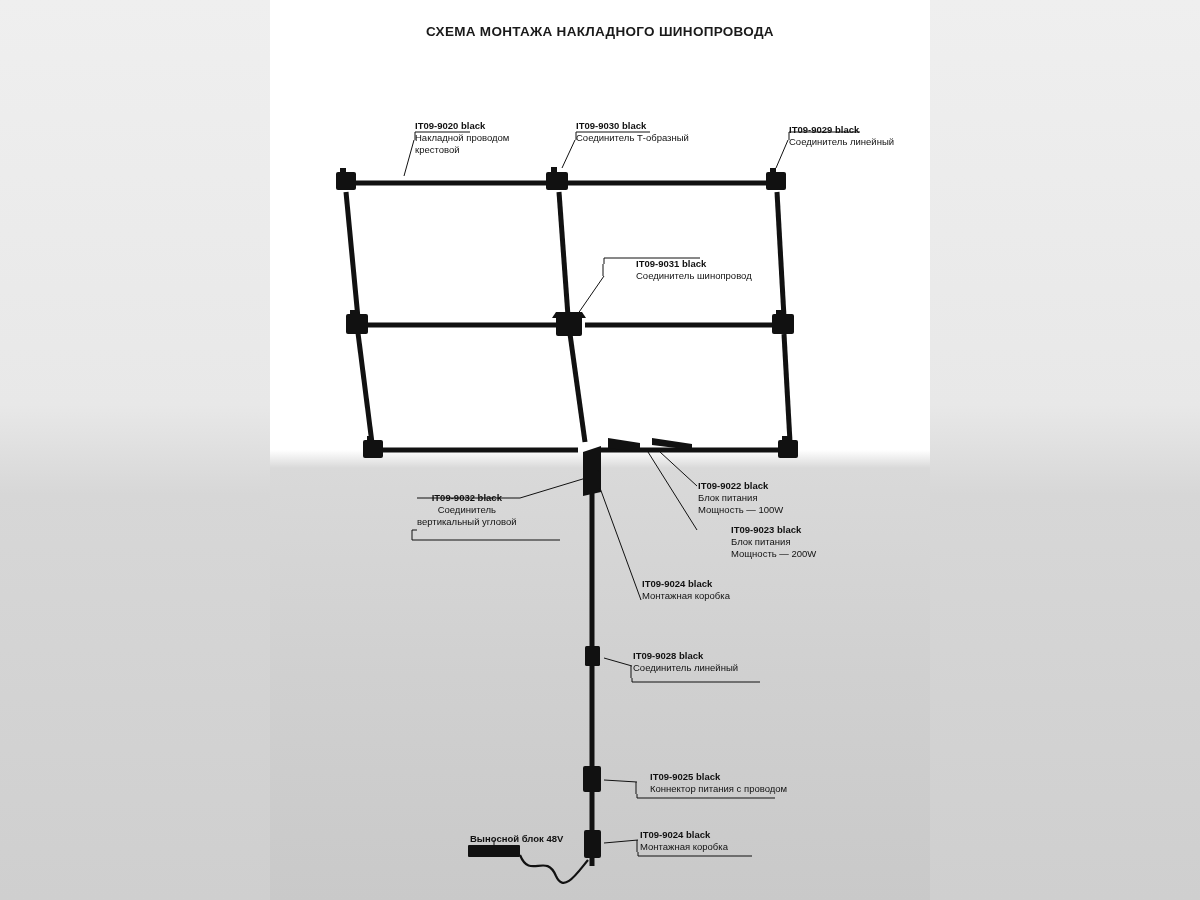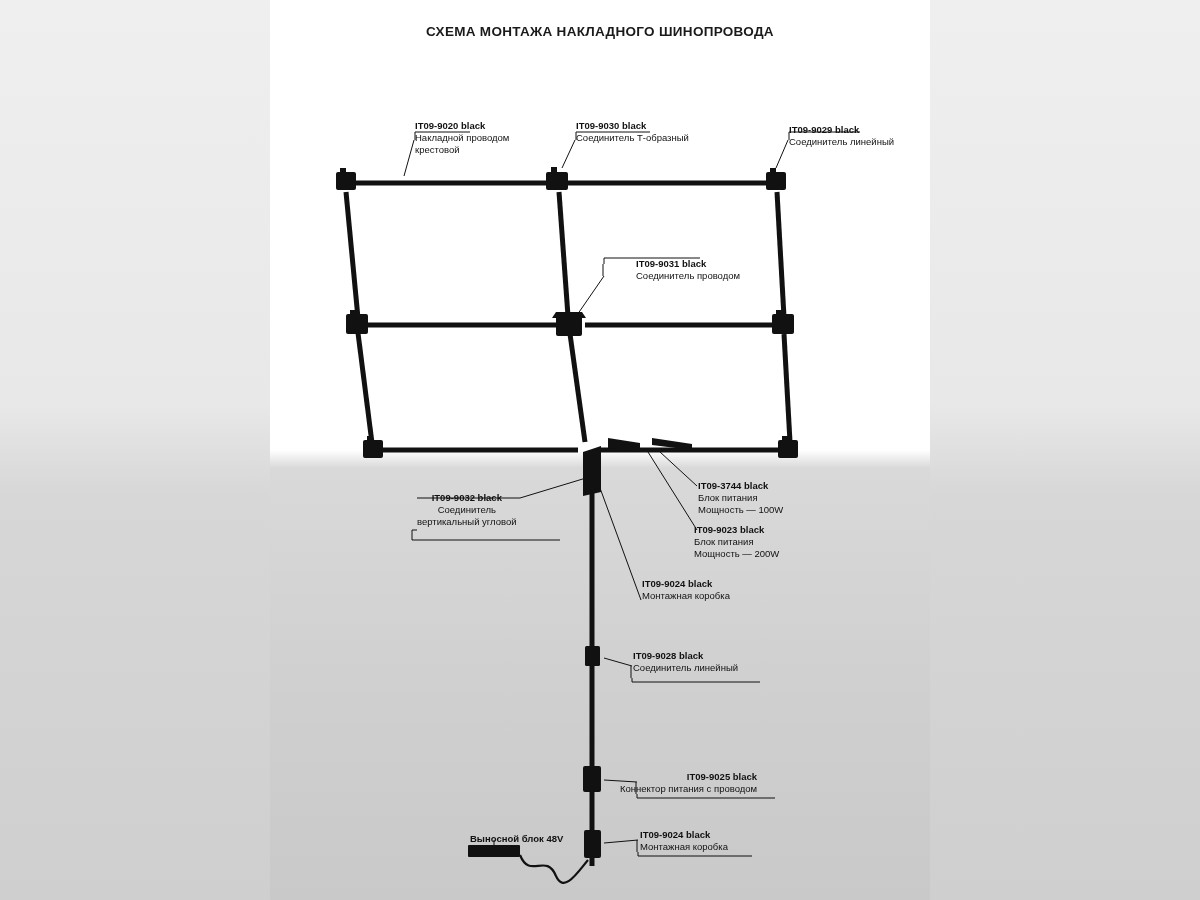--- a/index.html
+++ b/index.html
@@ -174,52 +174,52 @@
     <span>Соединитель Т-образный</span>
   </div>
 
   <div class="lbl" style="left:789px;top:124px;">
     <b>IT09-9029 black</b>
     <span>Соединитель линейный</span>
   </div>
 
   <div class="lbl" style="left:604px;top:258px;margin-left:32px;">
     <b>IT09-9031 black</b>
-    <span>Соединитель проводом</span>
+    <span>Соединитель шинопровод</span>
   </div>
 
   <div class="lbl" style="left:417px;top:492px;text-align:center;">
     <b>IT09-9032 black</b>
     <span>Соединитель</span>
     <span>вертикальный угловой</span>
   </div>
 
   <div class="lbl" style="left:698px;top:480px;">
-    <b>IT09-3744 black</b>
+    <b>IT09-9022 black</b>
     <span>Блок питания</span>
     <span>Мощность — 100W</span>
   </div>
 
-  <div class="lbl" style="left:694px;top:524px;">
+  <div class="lbl" style="left:731px;top:524px;">
     <b>IT09-9023 black</b>
     <span>Блок питания</span>
     <span>Мощность — 200W</span>
   </div>
 
   <div class="lbl" style="left:642px;top:578px;">
     <b>IT09-9024 black</b>
     <span>Монтажная коробка</span>
   </div>
 
   <div class="lbl" style="left:633px;top:650px;">
     <b>IT09-9028 black</b>
     <span>Соединитель линейный</span>
   </div>
 
-  <div class="lbl" style="left:620px;top:771px;text-align:right;">
+  <div class="lbl" style="left:650px;top:771px;">
     <b>IT09-9025 black</b>
     <span>Коннектор питания с проводом</span>
   </div>
 
   <div class="lbl" style="left:640px;top:829px;">
     <b>IT09-9024 black</b>
     <span>Монтажная коробка</span>
   </div>
 
   <div class="lbl" style="left:470px;top:833px;font-weight:bold;">Выносной блок 48V</div>

